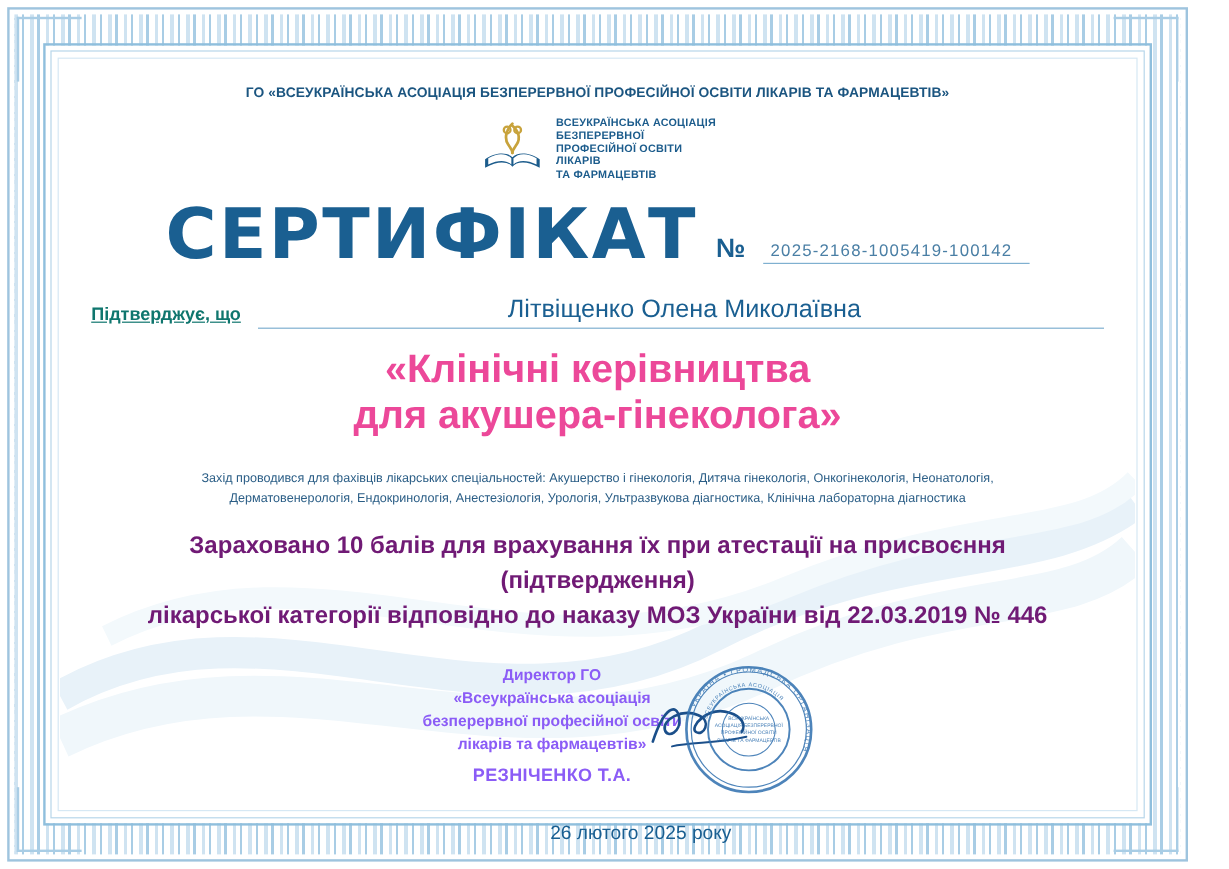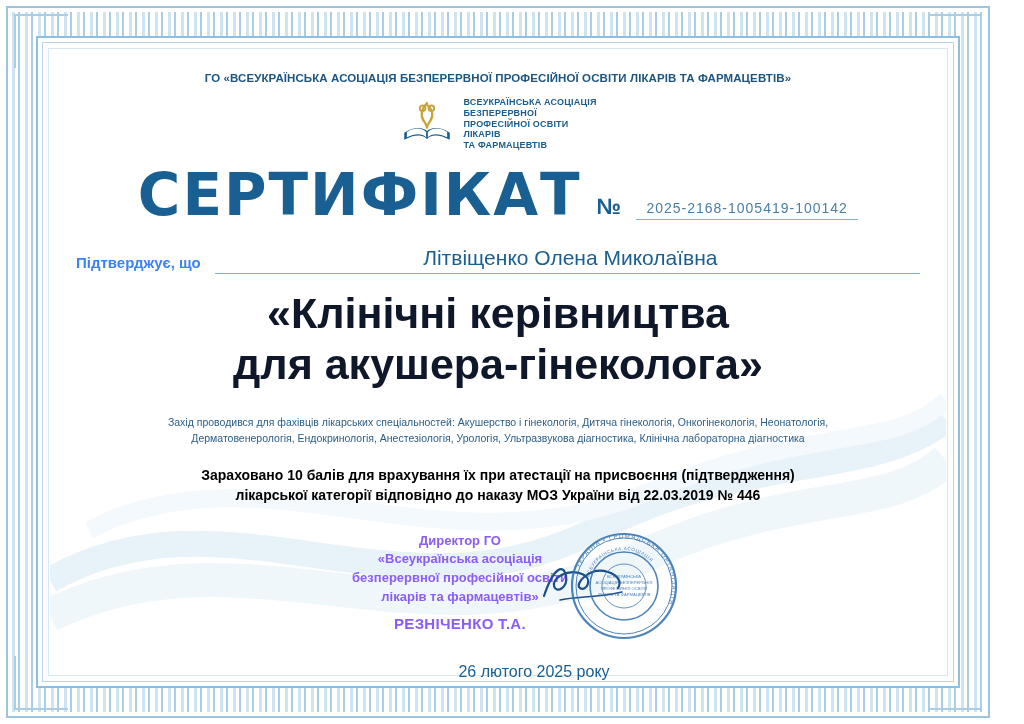--- a/index.html
+++ b/index.html
@@ -147,77 +147,78 @@
     color: #1a5f91;
     padding-bottom: 4px;
   }
   .num-value {
     font-size: 14px;
     color: #4a7fa5;
     letter-spacing: 1px;
     border-bottom: 1px solid #7fb0d0;
     padding: 0 6px 3px 6px;
     min-width: 210px;
-    text-align: center;
+    text-align: left;
     margin-bottom: 4px;
   }
 
   .recipient-row {
     margin-top: 22px;
     display: flex;
     align-items: flex-end;
     justify-content: center;
     gap: 14px;
     padding: 0 24px;
   }
   .recipient-label {
     font-size: 15px;
     font-weight: bold;
-    color: #3b82f6;
+    color: #0f766e;
     white-space: nowrap;
     padding-bottom: 3px;
+    text-decoration: underline;
   }
   .recipient-name {
     flex: 1;
     font-size: 21px;
     color: #1a5f91;
     border-bottom: 1px solid #7fb0d0;
     padding-bottom: 3px;
     text-align: center;
     padding-left: 6px;
   }
 
   .subtitle {
     margin-top: 20px;
     font-size: 14.5px;
     font-weight: bold;
     color: #12537f;
   }
 
   .course-title {
     margin-top: 14px;
-    font-size: 43px;
-    font-weight: bold;
-    color: #0f172a;
+    font-size: 33px;
+    font-weight: bold;
+    color: #ec4899;
     line-height: 1.18;
   }
 
   .specialties {
     margin-top: 26px;
     font-size: 10.5px;
     color: #2b5e86;
     line-height: 1.5;
     padding: 0 60px;
   }
 
   .points {
     margin-top: 18px;
-    font-size: 14px;
-    font-weight: bold;
-    color: #000000;
+    font-size: 20px;
+    font-weight: bold;
+    color: #701a75;
     line-height: 1.45;
     padding: 0 40px;
   }
 
   .signature-block {
     margin-top: 26px;
     position: relative;
     display: flex;
     justify-content: center;
   }

